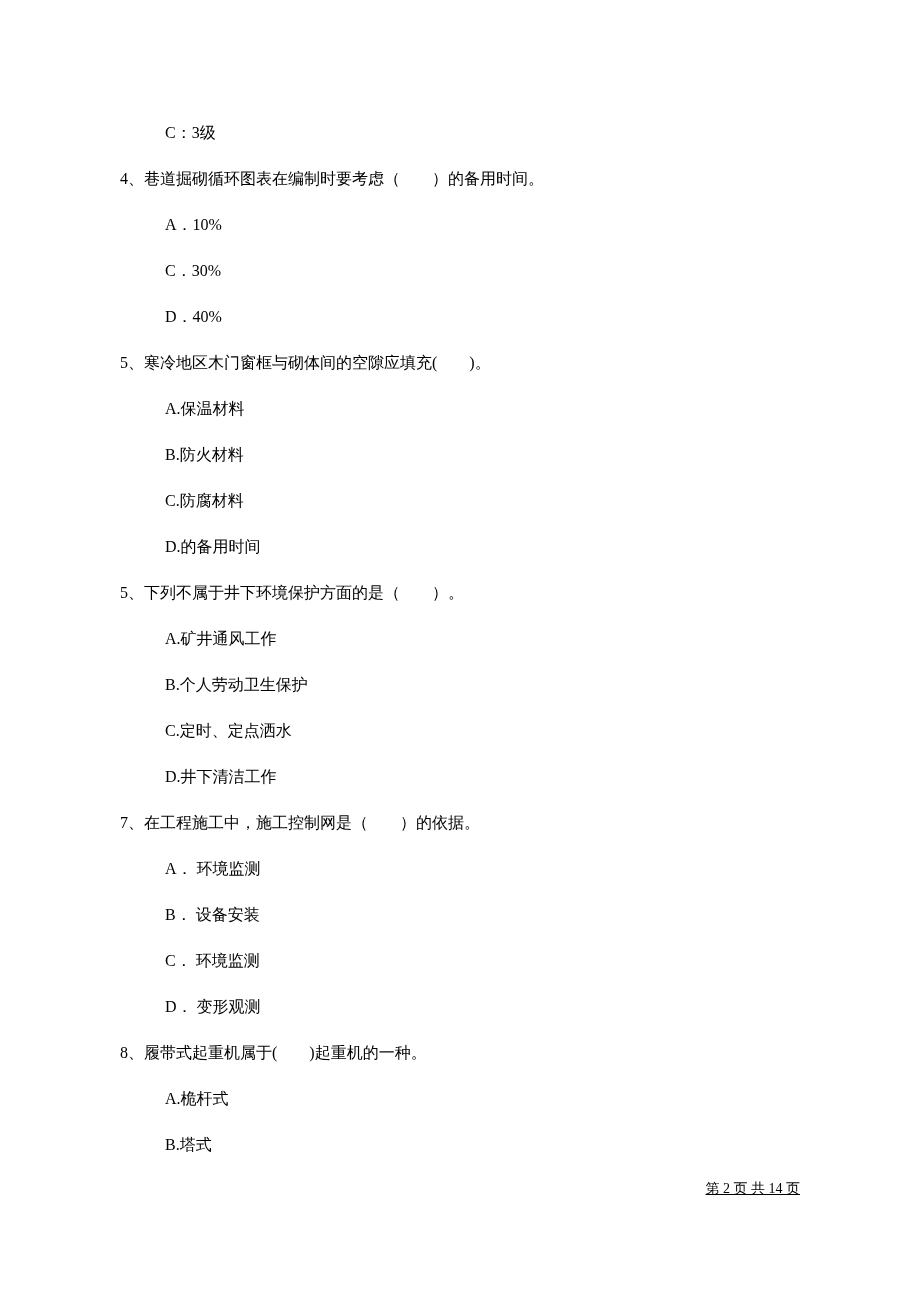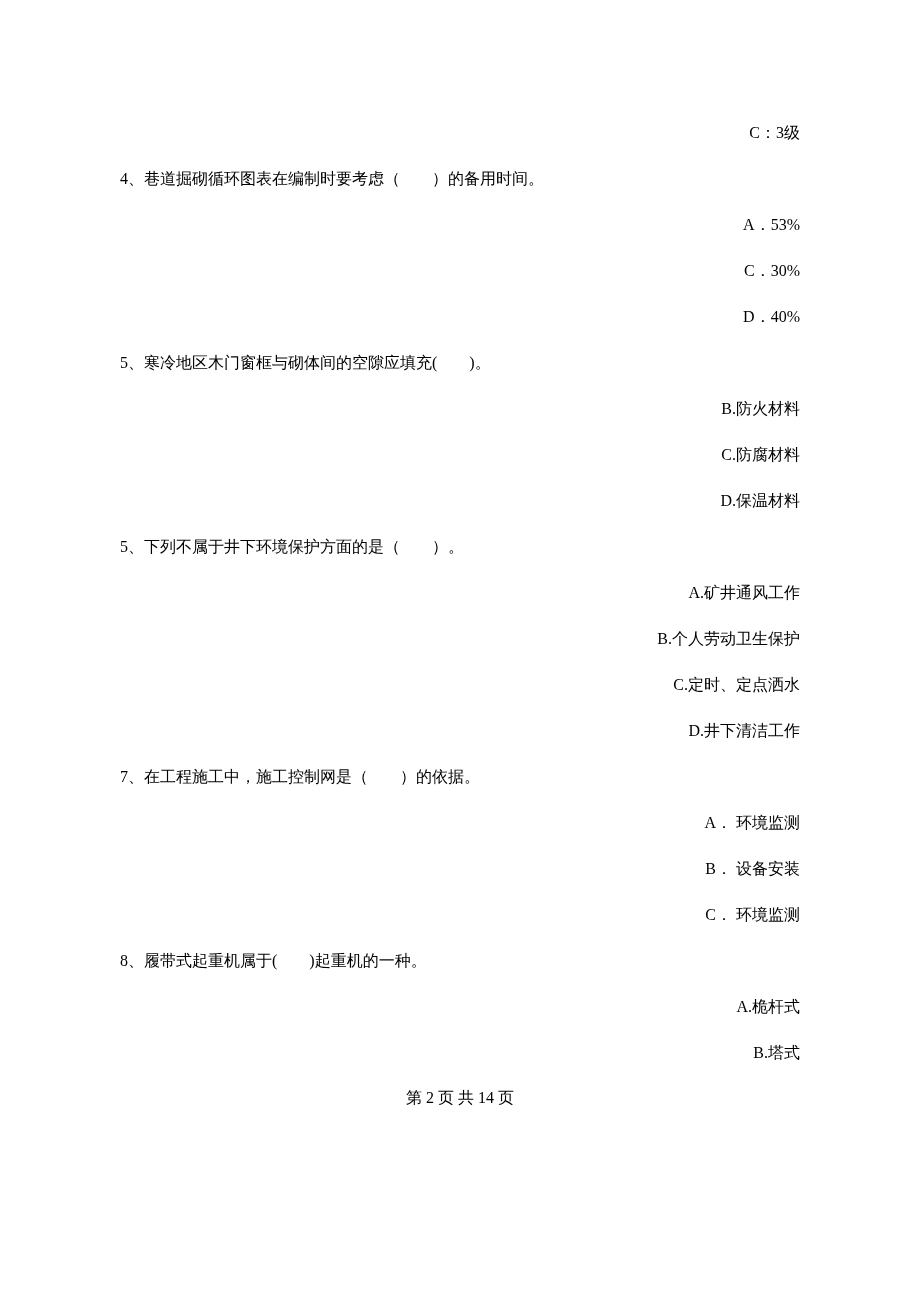--- a/index.html
+++ b/index.html
@@ -13,57 +13,59 @@
     width: 920px;
   }
   .page {
     padding: 110px 120px 40px 120px;
     box-sizing: border-box;
     min-height: 1260px;
     position: relative;
   }
   .option {
     padding: 11px 0 11px 45px;
-    text-align: right;
   }
   .question {
     padding: 11px 0 11px 0;
   }
   .footer {
-    text-align: center;
-    font-size: 16px;
+    text-align: right;
+    font-size: 14px;
     padding-top: 10px;
+    text-decoration: underline;
   }
 </style>
 </head>
 <body>
 
 <div class="page">
 
   <div class="option">C：3级</div>
 
   <div class="question">4、巷道掘砌循环图表在编制时要考虑（　　）的备用时间。</div>
-  <div class="option">A．53%</div>
+  <div class="option">A．10%</div>
   <div class="option">C．30%</div>
   <div class="option">D．40%</div>
 
   <div class="question">5、寒冷地区木门窗框与砌体间的空隙应填充(　　)。</div>
+  <div class="option">A.保温材料</div>
   <div class="option">B.防火材料</div>
   <div class="option">C.防腐材料</div>
-  <div class="option">D.保温材料</div>
+  <div class="option">D.的备用时间</div>
 
   <div class="question">5、下列不属于井下环境保护方面的是（　　）。</div>
   <div class="option">A.矿井通风工作</div>
   <div class="option">B.个人劳动卫生保护</div>
   <div class="option">C.定时、定点洒水</div>
   <div class="option">D.井下清洁工作</div>
 
   <div class="question">7、在工程施工中，施工控制网是（　　）的依据。</div>
   <div class="option">A． 环境监测</div>
   <div class="option">B． 设备安装</div>
   <div class="option">C． 环境监测</div>
+  <div class="option">D． 变形观测</div>
 
   <div class="question">8、履带式起重机属于(　　)起重机的一种。</div>
   <div class="option">A.桅杆式</div>
   <div class="option">B.塔式</div>
 
   <div class="footer">第 2 页 共 14 页</div>
 </div>
 
 </body></html>

